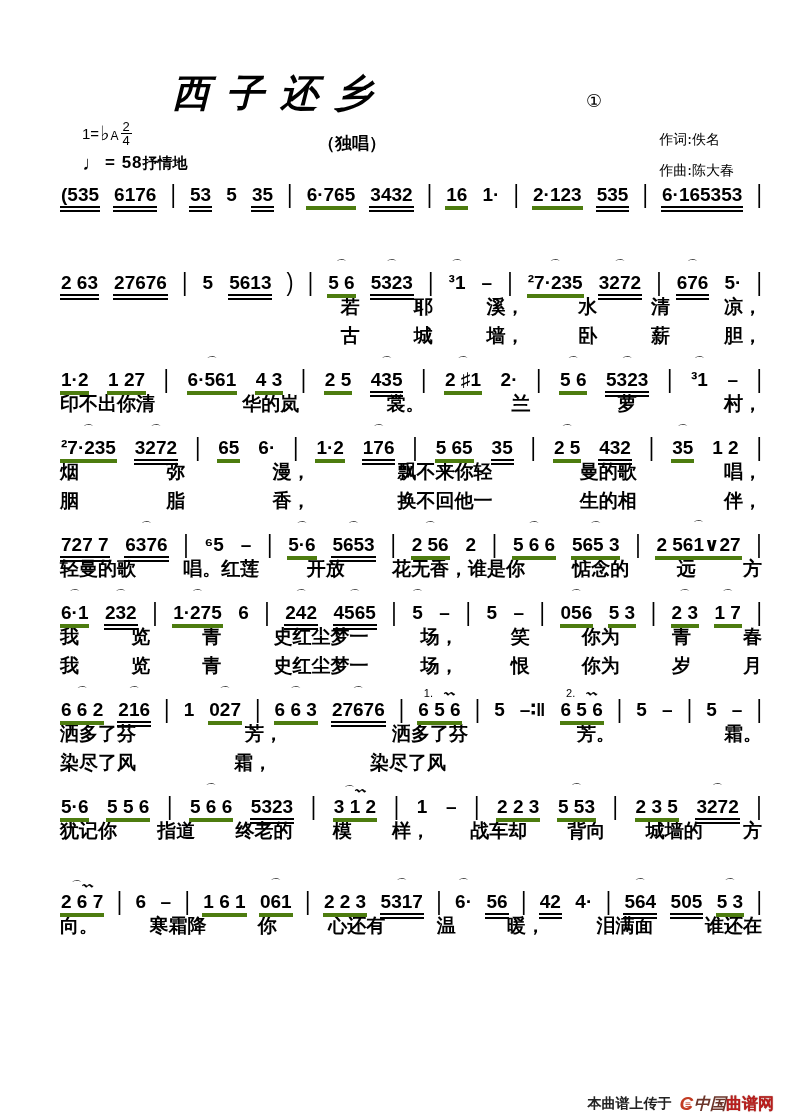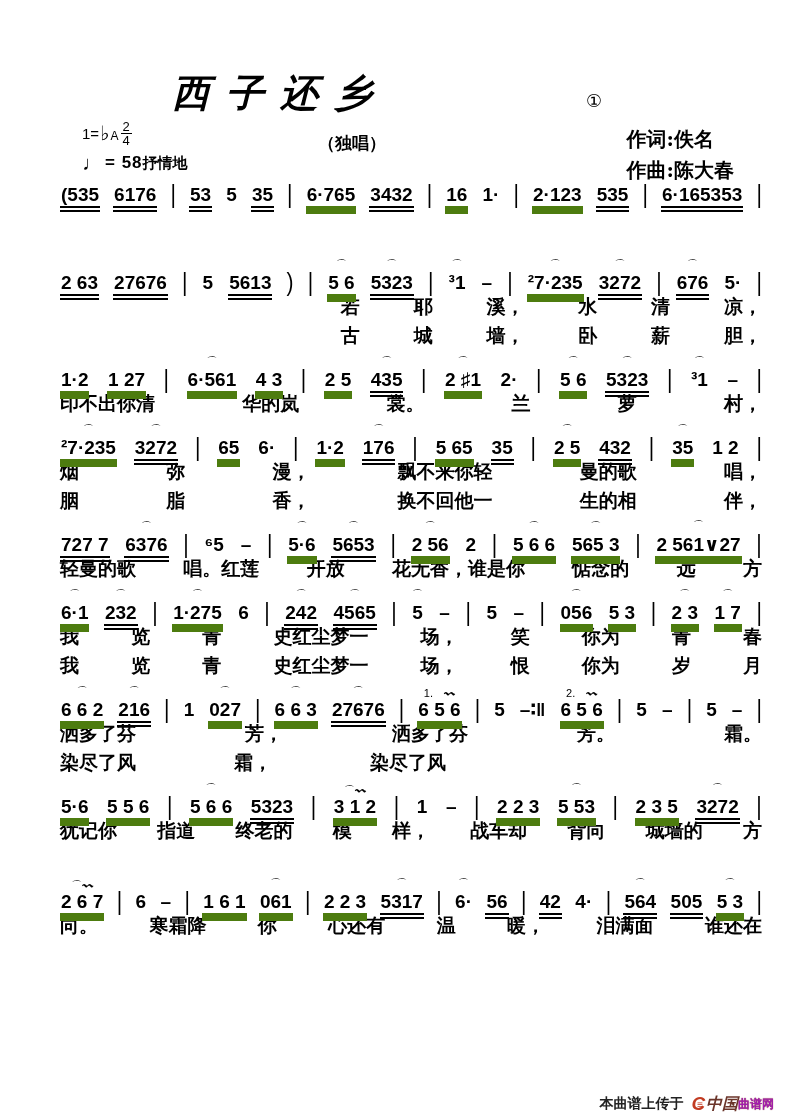--- a/index.html
+++ b/index.html
@@ -17,50 +17,50 @@
   .keyline{display:flex;align-items:center;height:26px;}
   .flat{font-size:20px;font-weight:bold;margin:0 1px;}
   .keyletter{font-size:12px;margin-top:6px;}
   .frac{display:inline-flex;flex-direction:column;text-align:center;
         font-size:13px;line-height:13px;margin-left:2px;}
   .frac .top{border-bottom:1px solid #000;padding:0 2px;}
   .tempoline{display:flex;align-items:center;height:26px;margin-top:4px;font-weight:bold;}
   .tempo-note{font-size:20px;margin-right:3px;}
   .tempo-num{font-size:17px;letter-spacing:1px;}
   .tempo-expr{font-size:15px;margin-left:0;}
-  .credits{position:absolute;top:124px;right:56px;text-align:left;font-size:20px;
-           line-height:31px;font-family:"DejaVu Serif",serif;font-weight:bold;}
+  .credits{position:absolute;top:124px;right:56px;text-align:left;font-size:14px;
+           line-height:31px;font-family:"DejaVu Serif",serif;font-weight:normal;}
 
   
   .systems{position:absolute;top:168px;left:60px;width:702px;}
   .system{margin-bottom:3px;}
   .system:nth-child(1){margin-bottom:52px;}
   .system:nth-child(8){margin-bottom:30px;}
   .notes{display:flex;justify-content:space-between;align-items:baseline;
          font-weight:bold;font-size:19px;height:36px;padding-top:14px;box-sizing:border-box;}
   .note{position:relative;white-space:pre;padding:0 1px;}
   .u0{}
-  .u1{border-bottom:8px solid #4d7c0f;}
+  .u1{border-bottom:4px solid #4d7c0f;}
   .u2{border-bottom:6px double #000;}
   .note .ab{position:absolute;top:-15px;left:0;right:0;text-align:center;
             font-size:11px;font-weight:normal;white-space:nowrap;letter-spacing:0;}
   .bar{font-weight:normal;font-size:21px;transform:scaleY(1.25);}
   .lyric{display:flex;justify-content:space-between;align-items:center;height:29px;
          font-size:19px;font-weight:bold;font-family:"DejaVu Serif",serif;
          box-sizing:border-box;white-space:pre;}
 
   
   .footer{position:absolute;right:16px;bottom:4px;display:flex;align-items:center;
           font-size:14px;font-weight:bold;}
   .footer .prefix{color:#222;margin-right:8px;}
   .logo{display:inline-flex;align-items:center;margin-right:4px;}
   .logo .c{color:#c23b22;font-size:19px;font-weight:bold;font-style:italic;}
   .logo .lines{color:#c23b22;font-size:10px;margin-left:-8px;letter-spacing:-1px;}
   .site1{color:#6b352a;font-size:16px;font-family:"DejaVu Serif",serif;font-style:italic;}
-  .site2{color:#a21caf;font-size:12px;font-family:Liberation Serif, serif;text-shadow:0 0 1px #8a4433;}
+  .site2{color:#b91c1c;font-size:16px;font-family:Liberation Serif, serif;text-shadow:0 0 1px #8a4433;}
 </style>
 </head>
 <body>
 
 <div class="page">
 
   <div class="title">西子还乡</div>
   <div class="pagenum">①</div>
   <div class="subtitle">（独唱）</div>
 

